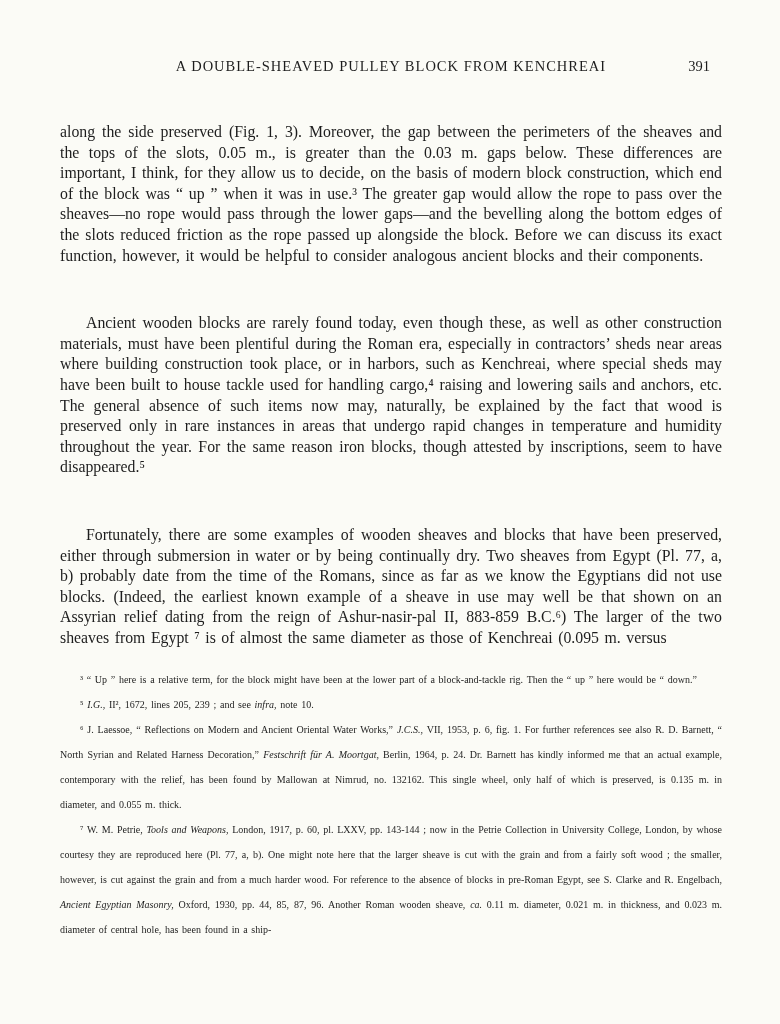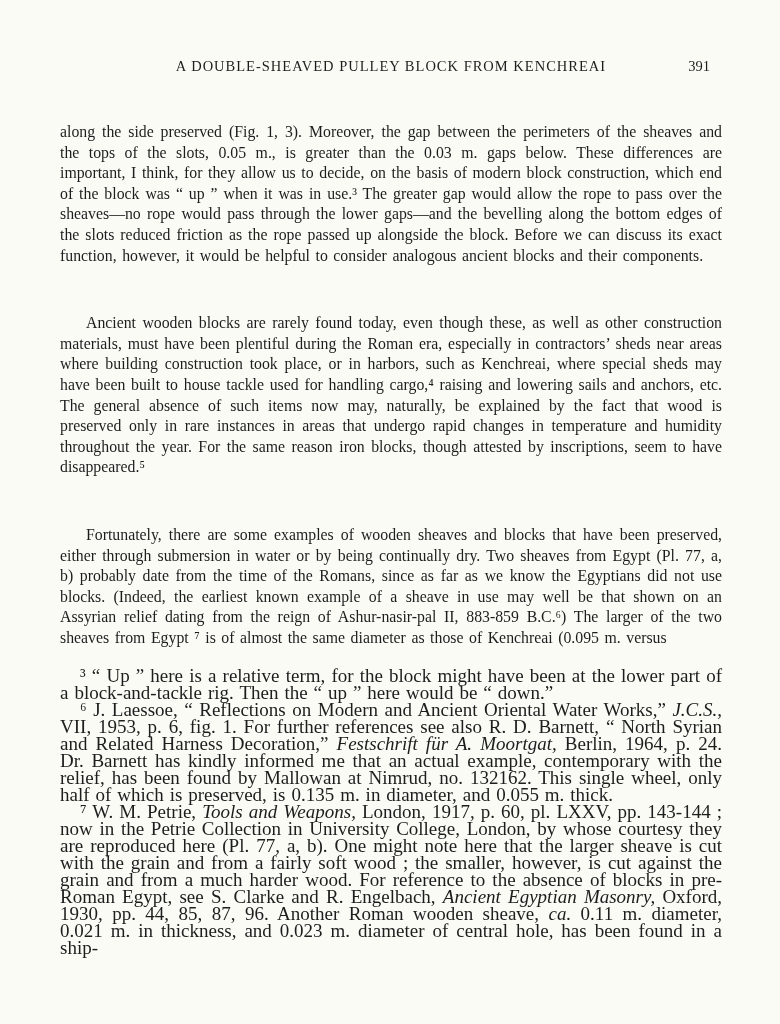--- a/index.html
+++ b/index.html
@@ -33,22 +33,22 @@
     text-align:justify;
     font-size:15.8px;
     line-height:20.6px;
     word-spacing:1.6px;
   }
   .body-para { text-indent:0;margin-top:47px; }
   .body-para.indent { text-indent:26px;font-family:Liberation Serif, serif; }
   .footnotes {
     margin-top:19px;
     text-align:justify;
-    font-size:19px;
-    line-height:17px;
+    font-size:10px;
+    line-height:25px;
     word-spacing:1.2px;
   }
   .footnote { text-indent:20px; }
   em { font-style:italic; }
 </style>
 </head>
 <body>
 
 <div class="page">
 
@@ -58,17 +58,18 @@
   </div>
 
   <div class="body-text">
       <p class="body-para"><span>along the side preserved (Fig. 1, 3).  Moreover, the gap between the perimeters of the sheaves and the tops of the slots, 0.05 m., is greater than the 0.03 m. gaps below.  These differences are important, I think, for they allow us to decide, on the basis of modern block construction, which end of the block was “ up ” when it was in use.³ The greater gap would allow the rope to pass over the sheaves—no rope would pass through the lower gaps—and the bevelling along the bottom edges of the slots reduced friction as the rope passed up alongside the block.  Before we can discuss its exact function, however, it would be helpful to consider analogous ancient blocks and their components.</span></p>
       <p class="body-para indent"><span>Ancient wooden blocks are rarely found today, even though these, as well as other construction materials, must have been plentiful during the Roman era, especially in contractors’ sheds near areas where building construction took place, or in harbors, such as Kenchreai, where special sheds may have been built to house tackle used for handling cargo,⁴ raising and lowering sails and anchors, etc.  The general absence of such items now may, naturally, be explained by the fact that wood is preserved only in rare instances in areas that undergo rapid changes in temperature and humidity throughout the year.  For the same reason iron blocks, though attested by inscriptions, seem to have disappeared.⁵</span></p>
       <p class="body-para indent"><span>Fortunately, there are some examples of wooden sheaves and blocks that have been preserved, either through submersion in water or by being continually dry.  Two sheaves from Egypt (Pl. 77, a, b) probably date from the time of the Romans, since as far as we know the Egyptians did not use blocks.  (Indeed, the earliest known example of a sheave in use may well be that shown on an Assyrian relief dating from the reign of Ashur-nasir-pal II, 883-859 B.C.⁶)  The larger of the two sheaves from Egypt ⁷ is of almost the same diameter as those of Kenchreai (0.095 m. versus</span></p>
     </div>
 
   <div class="footnotes">
       <p class="footnote indent"><span>³ “ Up ” here is a relative term, for the block might have been at the lower part of a block-and-tackle rig.  Then the “ up ” here would be “ down.”</span></p>
+      <p class="footnote indent"><span>⁵ </span><em>I.G.,</em><span> II², 1672, lines 205, 239 ; and see </span><em>infra,</em><span> note 10.</span></p>
       <p class="footnote indent"><span>⁶ J. Laessoe, “ Reflections on Modern and Ancient Oriental Water Works,” </span><em>J.C.S.,</em><span> VII, 1953, p. 6, fig. 1.  For further references see also R. D. Barnett, “ North Syrian and Related Harness Decoration,” </span><em>Festschrift für A. Moortgat,</em><span> Berlin, 1964, p. 24.  Dr. Barnett has kindly informed me that an actual example, contemporary with the relief, has been found by Mallowan at Nimrud, no. 132162.  This single wheel, only half of which is preserved, is 0.135 m. in diameter, and 0.055 m. thick.</span></p>
       <p class="footnote indent"><span>⁷ W. M. Petrie, </span><em>Tools and Weapons,</em><span> London, 1917, p. 60, pl. LXXV, pp. 143-144 ; now in the Petrie Collection in University College, London, by whose courtesy they are reproduced here (Pl. 77, a, b).  One might note here that the larger sheave is cut with the grain and from a fairly soft wood ; the smaller, however, is cut against the grain and from a much harder wood.  For reference to the absence of blocks in pre-Roman Egypt, see S. Clarke and R. Engelbach, </span><em>Ancient Egyptian Masonry,</em><span> Oxford, 1930, pp. 44, 85, 87, 96.  Another Roman wooden sheave, </span><em>ca.</em><span> 0.11 m. diameter, 0.021 m. in thickness, and 0.023 m. diameter of central hole, has been found in a ship-</span></p>
     </div>
 
 </div>
 
 </body></html>

